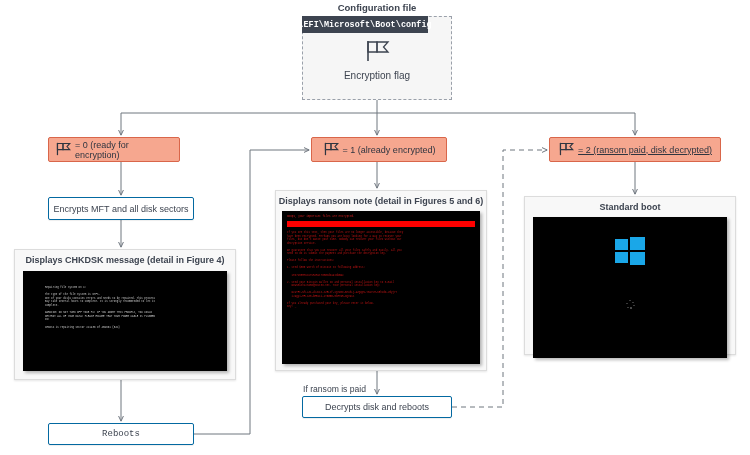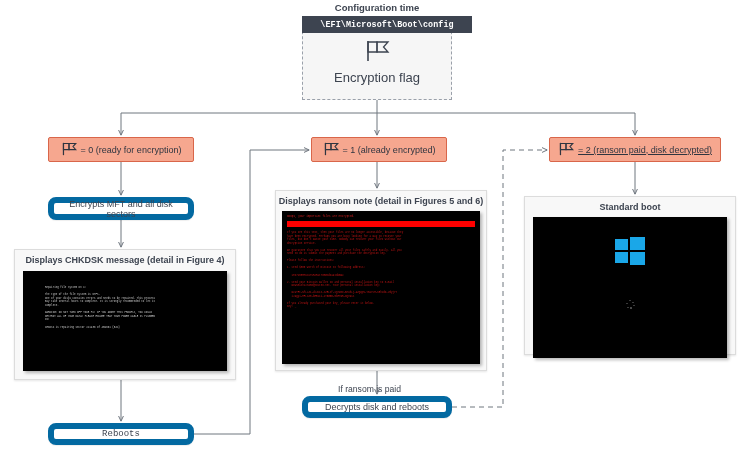--- a/index.html
+++ b/index.html
@@ -18,49 +18,49 @@
   
   .cfg-title{
     position:absolute;left:302px;top:2px;width:150px;
     text-align:center;font-size:9.5px;font-weight:bold;color:#3d4450;
   }
   .cfg-group{
     position:absolute;left:302px;top:16px;width:150px;height:84px;
     background:#f6f6f6;border:1px dashed #9aa0aa;box-sizing:border-box;
   }
   .cfg-bar{
-    position:absolute;left:302px;top:16px;width:170px;height:17px;
+    position:absolute;left:302px;top:16px;width:126px;height:17px;
     background:#3d4450;color:#ffffff;
     font-family:"Liberation Mono", monospace;
     font-size:8.4px;font-weight:bold;letter-spacing:.1px;
     display:flex;align-items:center;justify-content:center;
     box-sizing:border-box;
   }
   .cfg-flagbox{
     position:absolute;left:302px;top:36px;width:150px;height:64px;
     display:flex;flex-direction:column;align-items:center;justify-content:flex-start;
   }
   .cfg-flagbox .flagicon{margin-top:4px;}
-  .cfg-caption{font-size:13px;margin-top:4px;color:#3d4450;}
+  .cfg-caption{font-size:10px;margin-top:4px;color:#3d4450;}
 
   
   .statebox{
     position:absolute;height:25px;
     background:#f6a78f;border:1px solid #d9664a;border-radius:2px;
     display:flex;align-items:center;justify-content:center;gap:4px;
     font-size:9px;color:#2f3540;box-sizing:border-box;
     padding:0 6px;
   }
-  #state0{left:48px;top:137px;width:146px;}
+  #state0{left:48px;top:137px;width:132px;}
   #state1{left:311px;top:137px;width:136px;}
   #state2{left:549px;top:137px;width:172px;text-decoration:underline;}
 
   
   .pbox{
-    position:absolute;background:#ffffff;border:6px solid #0369a1;border-radius:8px;
+    position:absolute;background:#ffffff;border:1px solid #0369a1;border-radius:2px;
     display:flex;align-items:center;justify-content:center;
     font-size:9px;color:#3d4450;box-sizing:border-box;text-align:center;
     box-shadow:0 1px 1px rgba(0,0,0,.07);
   }
   #encrypts{left:48px;top:197px;width:146px;height:23px;}
   #decrypts{left:302px;top:396px;width:150px;height:22px;}
   #reboots{left:48px;top:423px;width:146px;height:22px;font-family:Liberation Mono, monospace;}
 
   
   .panel{
@@ -122,21 +122,21 @@
     width:9px;height:9px;
   }
   .spinner span{
     position:absolute;width:1.3px;height:1.3px;border-radius:50%;background:#9a9a9a;
   }
 
   
   .elabel{
     position:absolute;font-size:8.6px;color:#3d4450;white-space:nowrap;
   }
-  #lbl-ransom-paid{left:303px;top:384px;margin-left:35px;}
+  #lbl-ransom-paid{left:303px;top:384px;}
 
   
   .flagicon{display:inline-block;vertical-align:middle;}
 </style>
 </head>
 <body>
 
 <div id="stage">
 
   <svg id="edges" viewBox="0 0 750 455">
@@ -171,21 +171,21 @@
       <path d="M377,371 L377,394" marker-end="url(#arw)"></path>
 
       <path d="M635,162 L635,194" marker-end="url(#arw)"></path>
     </g>
     <g stroke="#6f767f" stroke-width="1" fill="none" stroke-dasharray="5,4">
 
       <path d="M452,407 L503,407 L503,150 L547,150" marker-end="url(#arwd)"></path>
     </g>
   </svg>
 
-  <div class="cfg-title">Configuration time</div>
+  <div class="cfg-title">Configuration file</div>
   <div class="cfg-group"></div>
   <div class="cfg-bar">\EFI\Microsoft\Boot\config</div>
   <div class="cfg-flagbox">
     <span class="flagicon">
       <svg width="26" height="22" viewBox="0 0 26 22">
         <path d="M4,1 L4,21" stroke="#3d4450" stroke-width="1.6" fill="none"></path>
         <path d="M4,2 L13,2 L13,12 L4,12 Z" stroke="#3d4450" stroke-width="1.3" fill="none"></path>
         <path d="M13,2 L24,2 L19.5,7 L24,12 L13,12 Z" stroke="#3d4450" stroke-width="1.3" fill="none"></path>
       </svg>
     </span>

